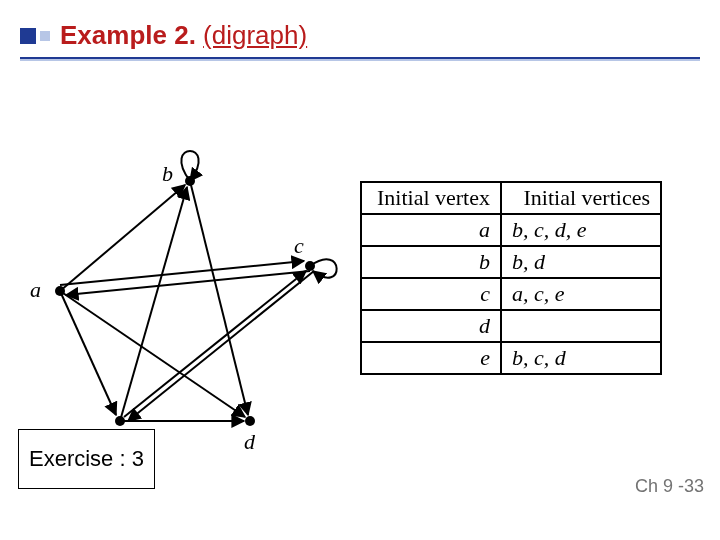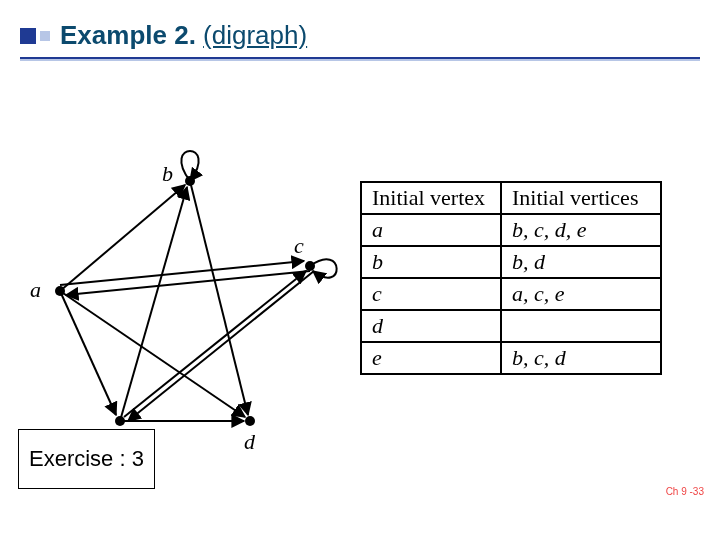--- a/index.html
+++ b/index.html
@@ -25,21 +25,21 @@
   .title-accent-small {
     display: inline-block;
     width: 10px; height: 10px;
     background: #b7c6e6;
     vertical-align: middle;
     margin-right: 10px;
   }
   .title {
     font-family: Arial, Helvetica, sans-serif;
     font-size: 26px;
-    color: #0c4a6e;
+    color: #b91c1c;
     vertical-align: middle;
   }
   .title .underline { text-decoration: underline; }
   .title-rule {
     margin: 6px 20px 0 20px;
     height: 4px;
     background: linear-gradient(to bottom, #1f3a93 0 2px, #b7c6e6 2px 4px);
   }
   .content {
     position: relative;
@@ -60,41 +60,41 @@
     position: absolute;
     left: 360px; top: 120px;
   }
   table.adj {
     border-collapse: collapse;
     font-size: 22px;
   }
   table.adj th, table.adj td {
     border: 2px solid #000;
     padding: 2px 10px;
-    text-align: left;
+    text-align: right;
     font-weight: normal;
   }
   table.adj th { font-family: "Times New Roman", serif; }
   table.adj td.vtx { font-style: italic; width: 140px;}
   table.adj td.lst { font-style: italic; text-align: left; width: 160px; }
   .exercise {
     position: absolute;
     left: 18px; bottom: 22px;
     font-family: Arial, Helvetica, sans-serif;
     font-size: 22px;
     border: 1.5px solid #000;
     padding: 16px 10px;
     background: #fff;
   }
   .footer {
     position: absolute;
     right: 16px; bottom: 14px;
     font-family: Arial, sans-serif;
-    font-size: 10px;
-    color: #ef4444;
+    font-size: 18px;
+    color: #737373;
   }
 </style>
 </head>
 <body>
 
 <div class="title-bar">
   <span class="title-accent"></span><span class="title-accent-small"></span><span class="title"><b><span>Example 2.</span></b> <span class="underline">(digraph)</span></span>
 </div>
 <div class="title-rule"></div>
 

